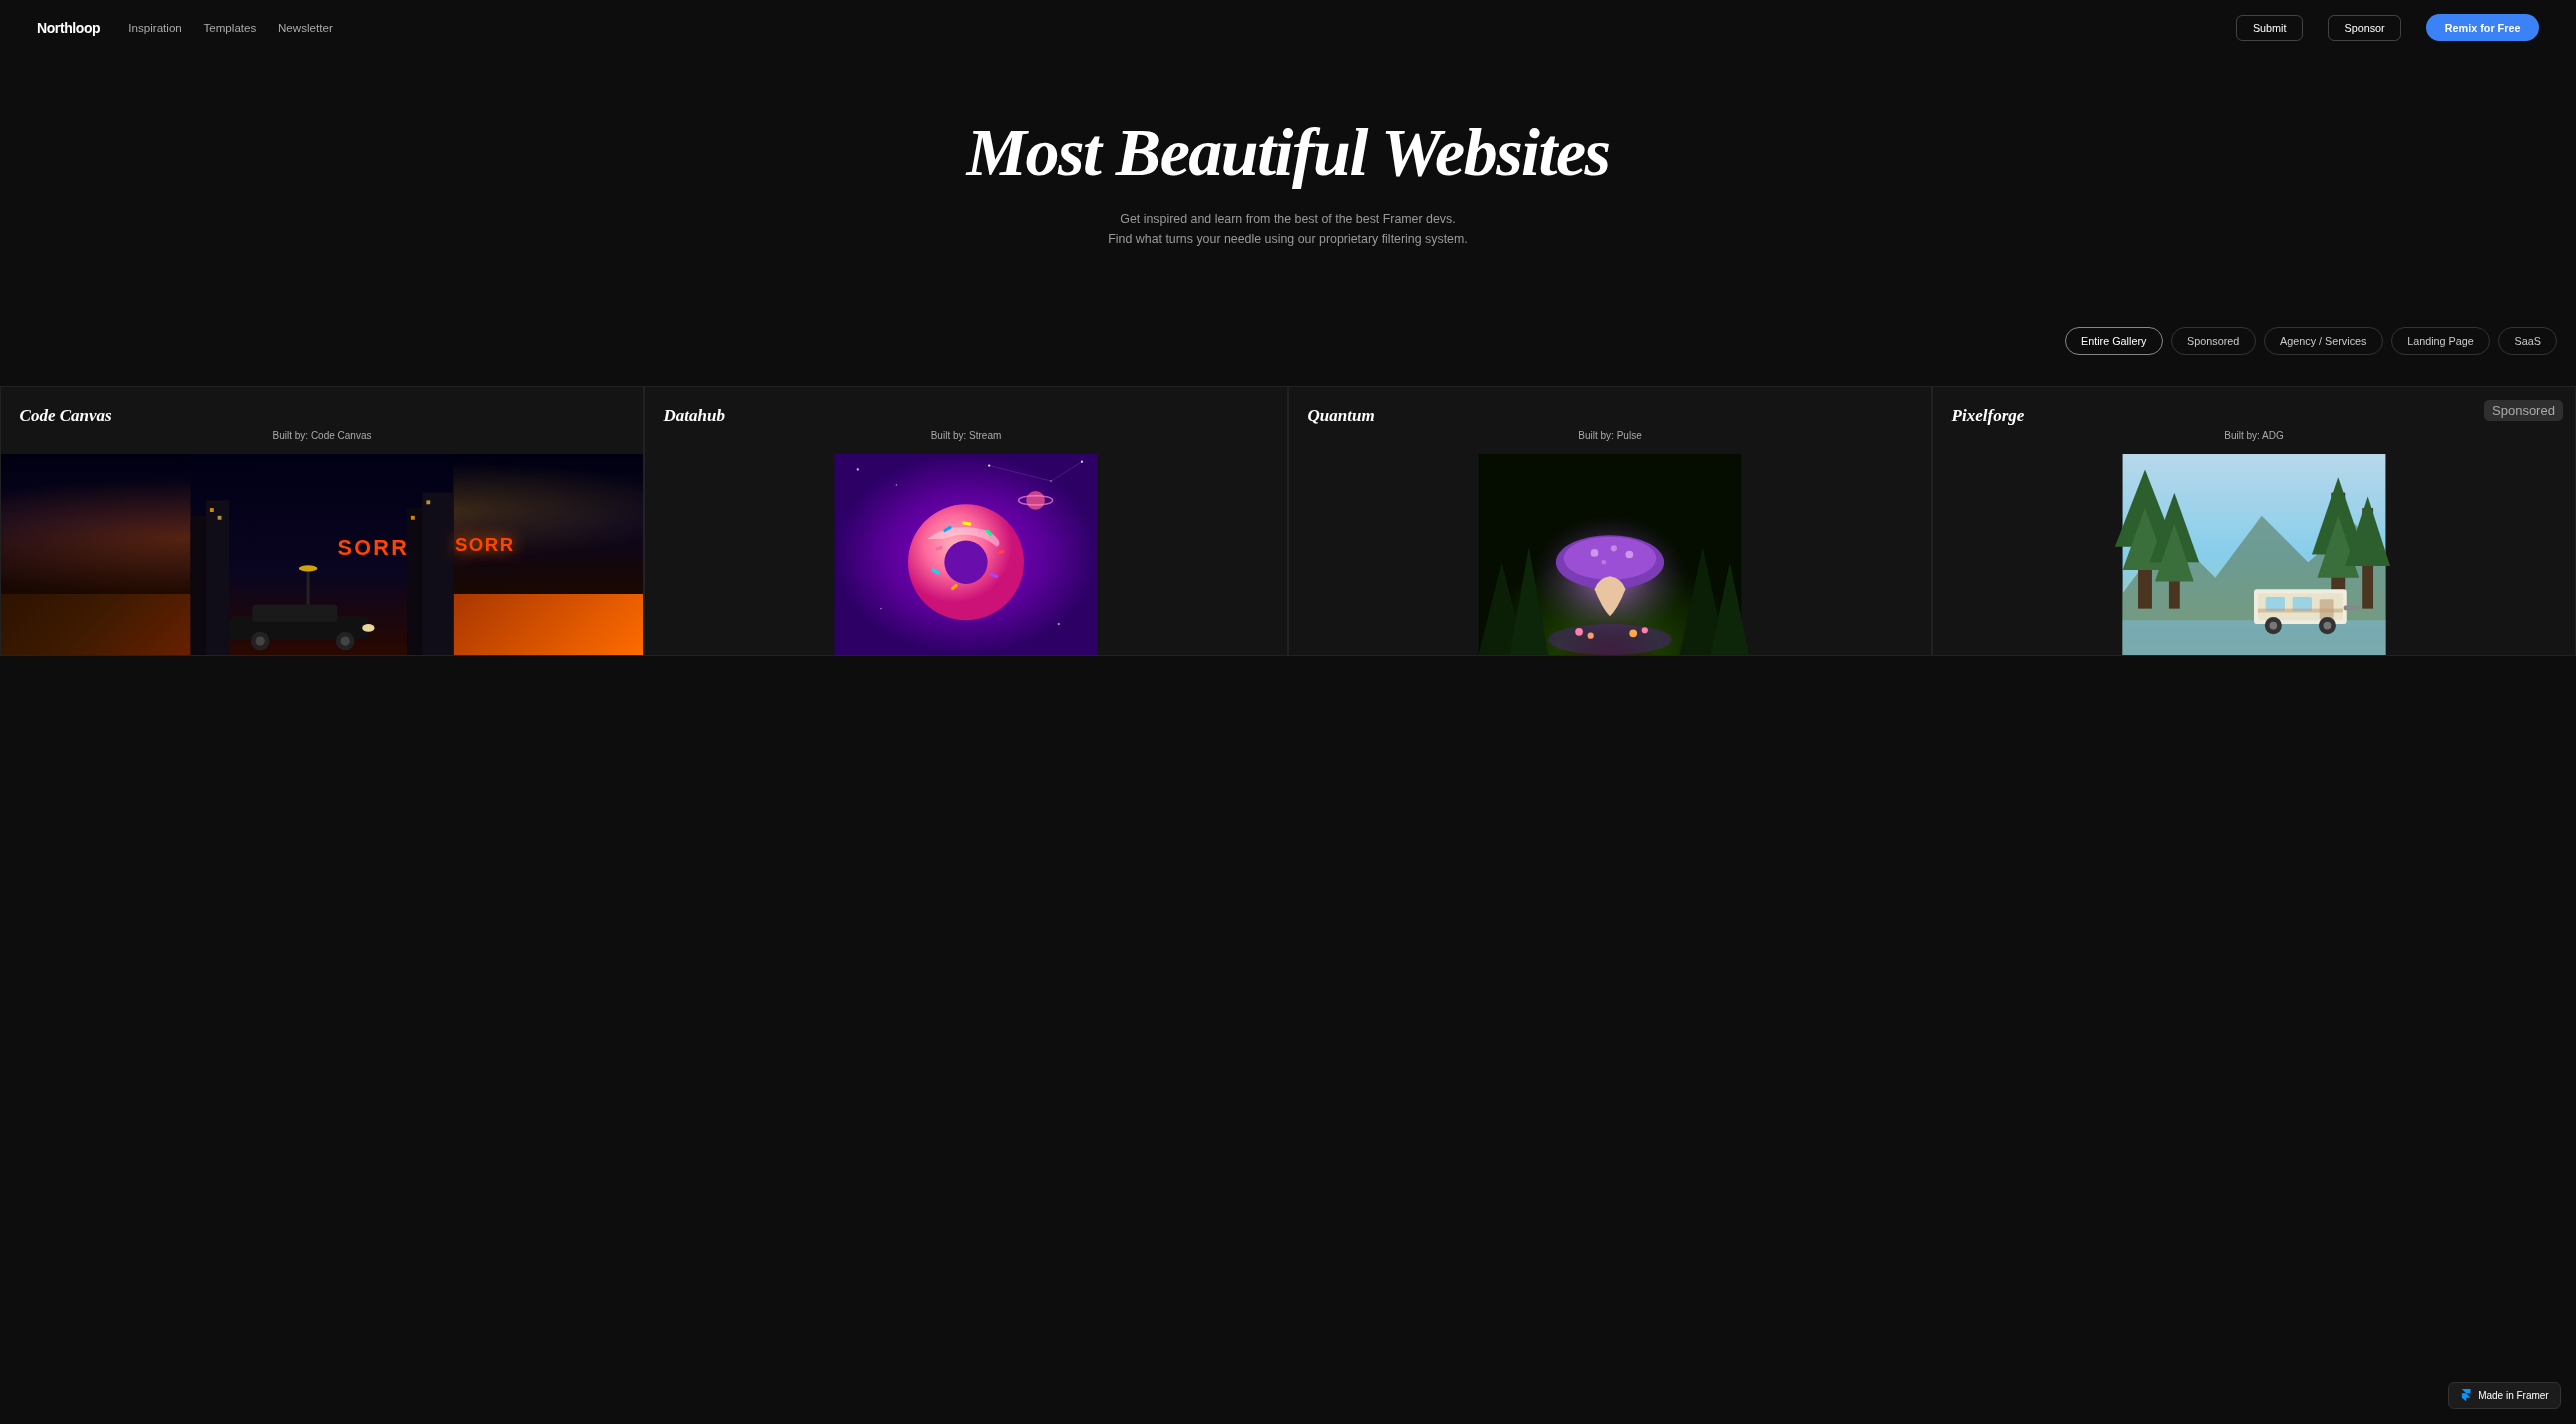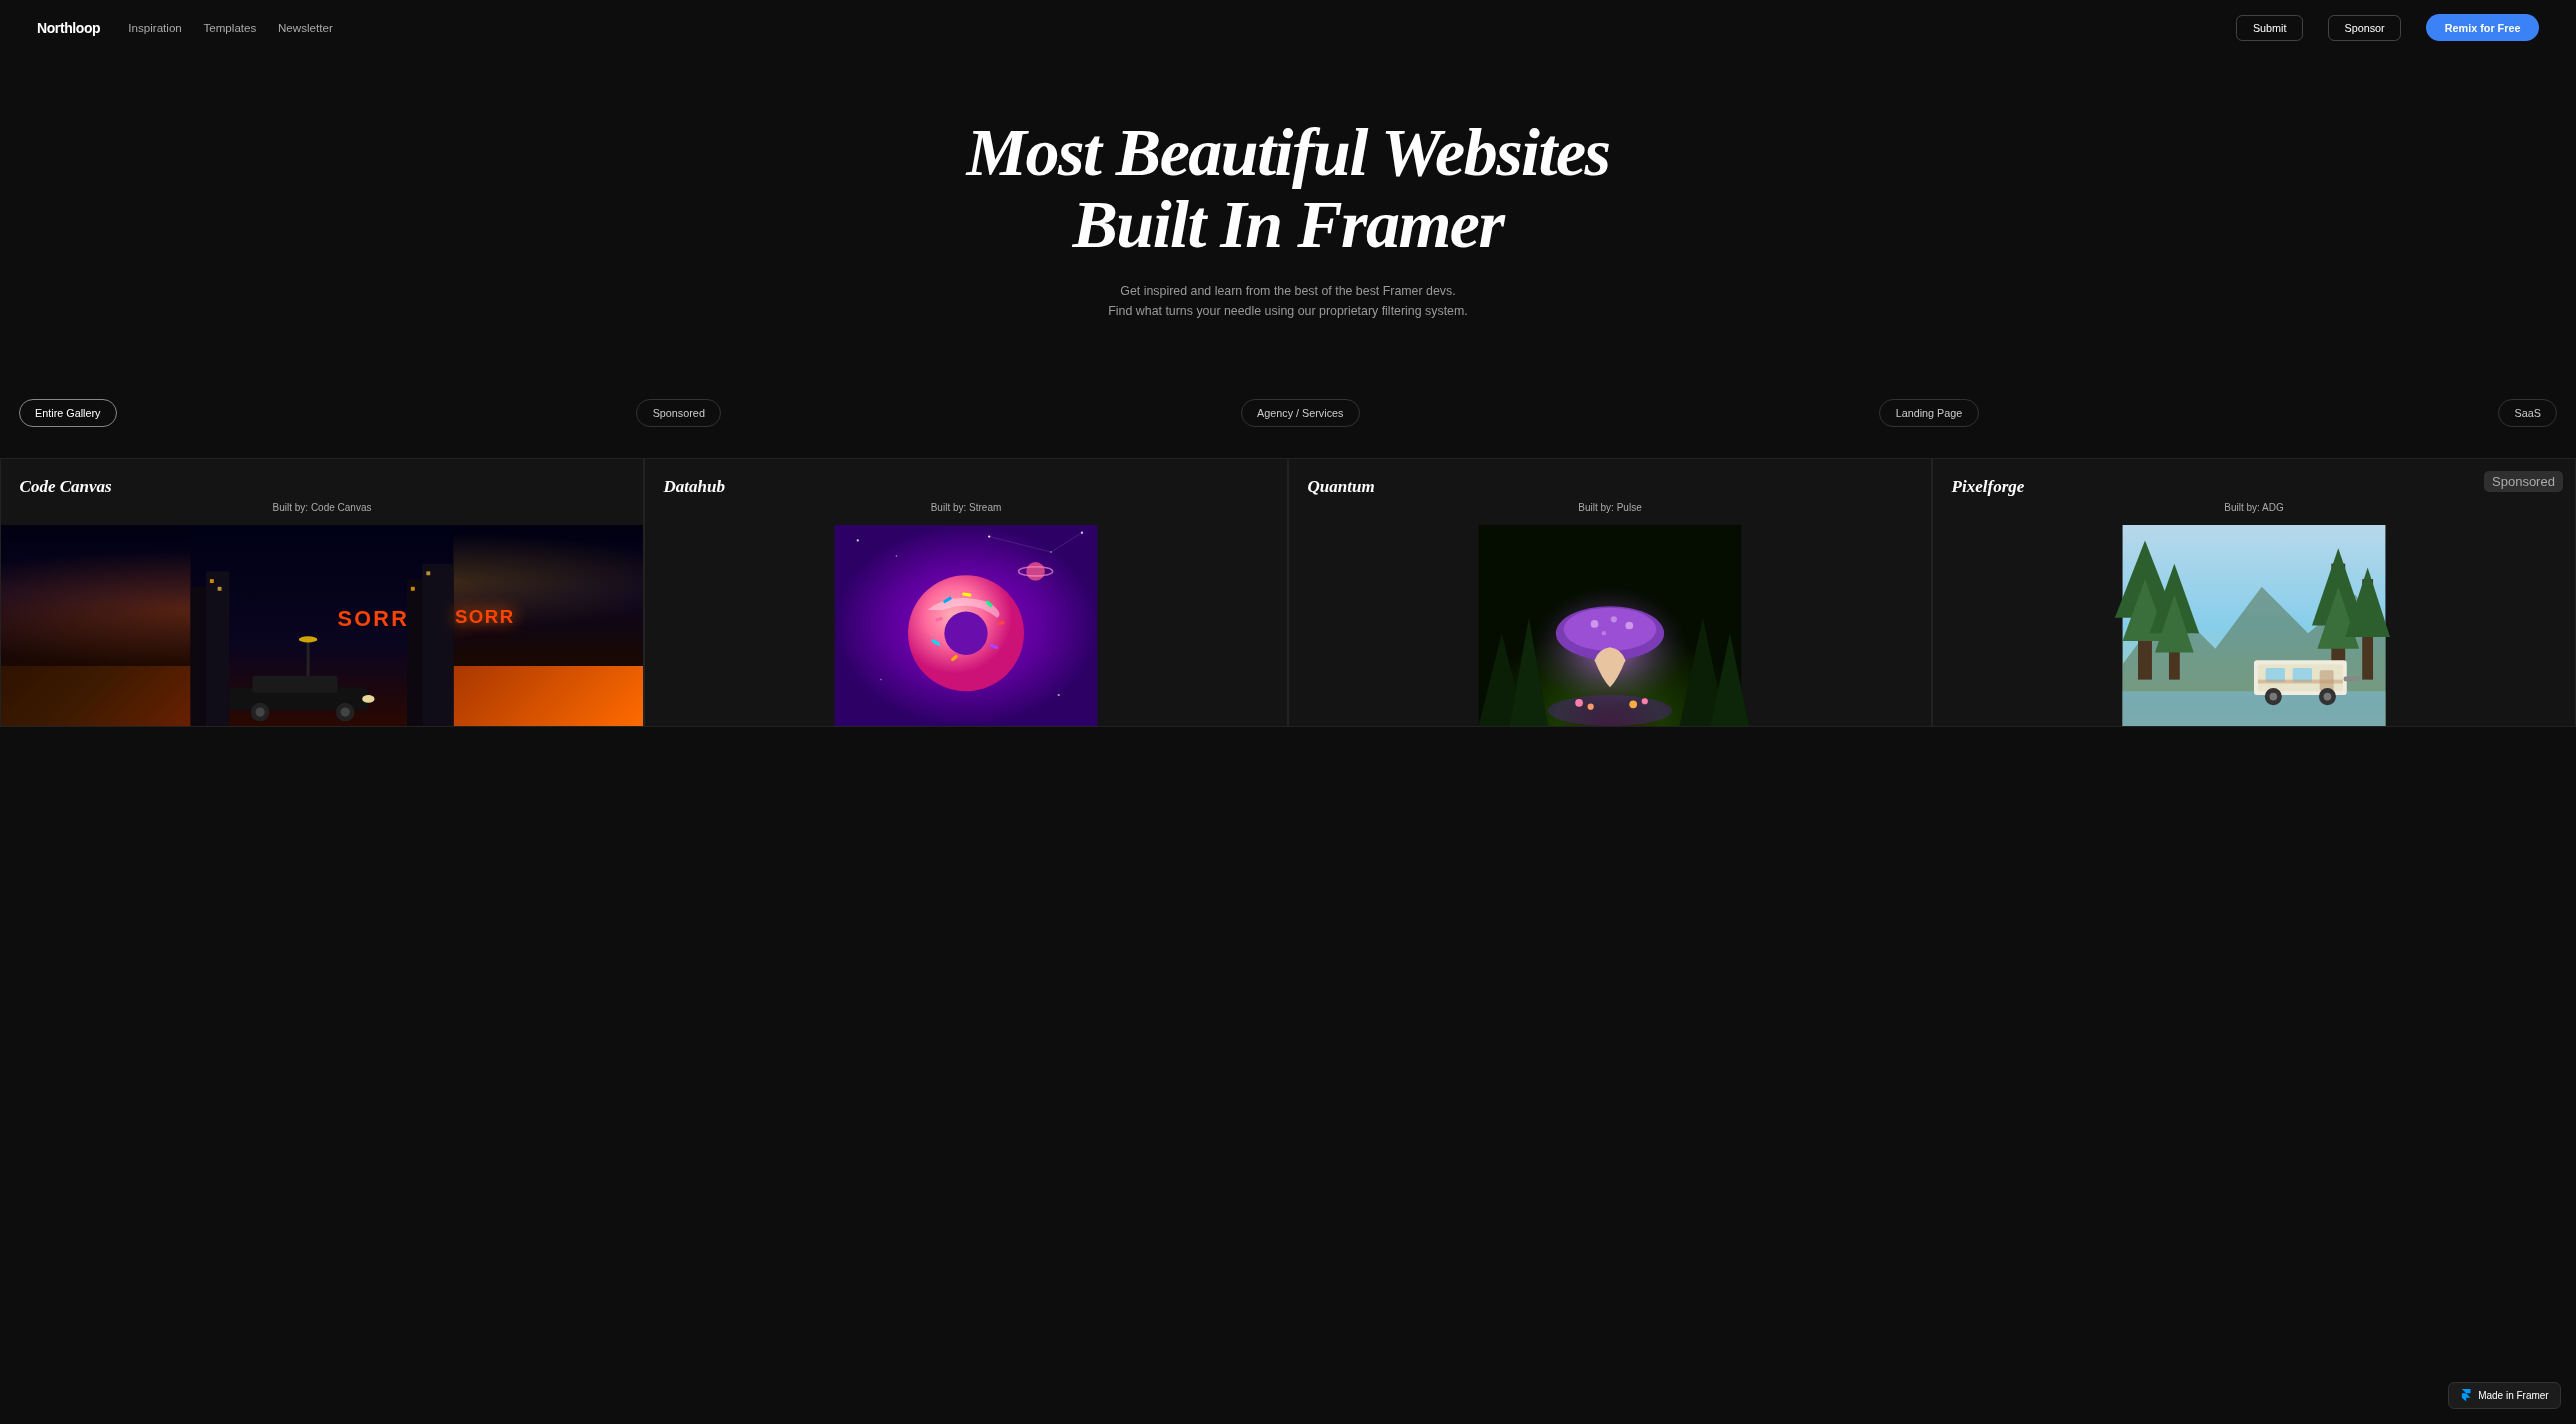--- a/index.html
+++ b/index.html
@@ -111,21 +111,21 @@
       font-size: 12.4px;
       color: #999999;
       line-height: 1.6;
       max-width: 387px;
       margin: 0 auto;
     }
 
     
     .filter-bar {
       display: flex;
-      justify-content: space-between;
+      justify-content: flex-end;
       gap: 7.7px;
       padding: 31px 18.6px 15.5px;
       flex-wrap: wrap;
     }
 
     .filter-btn {
       background: transparent;
       border: 0.8px solid #333;
       color: #cccccc;
       padding: 7px 15.5px;
@@ -285,21 +285,20 @@
   <div class="nav-right">
     <button class="btn-submit">Submit</button>
     <button class="btn-sponsor">Sponsor</button>
     <button class="btn-remix">Remix for Free</button>
   </div>
 </nav>
 
 <section class="hero">
   <h1 class="hero-title">
     <span>Most Beautiful Websites</span><br>
-    <span>Built In Framer</span>
   </h1>
   <p class="hero-subtitle">
     Get inspired and learn from the best of the best Framer devs.<br>
     Find what turns your needle using our proprietary filtering system.
   </p>
 </section>
 
 <div class="filter-bar">
   <button class="filter-btn active">Entire Gallery</button>
   <button class="filter-btn">Sponsored</button>

